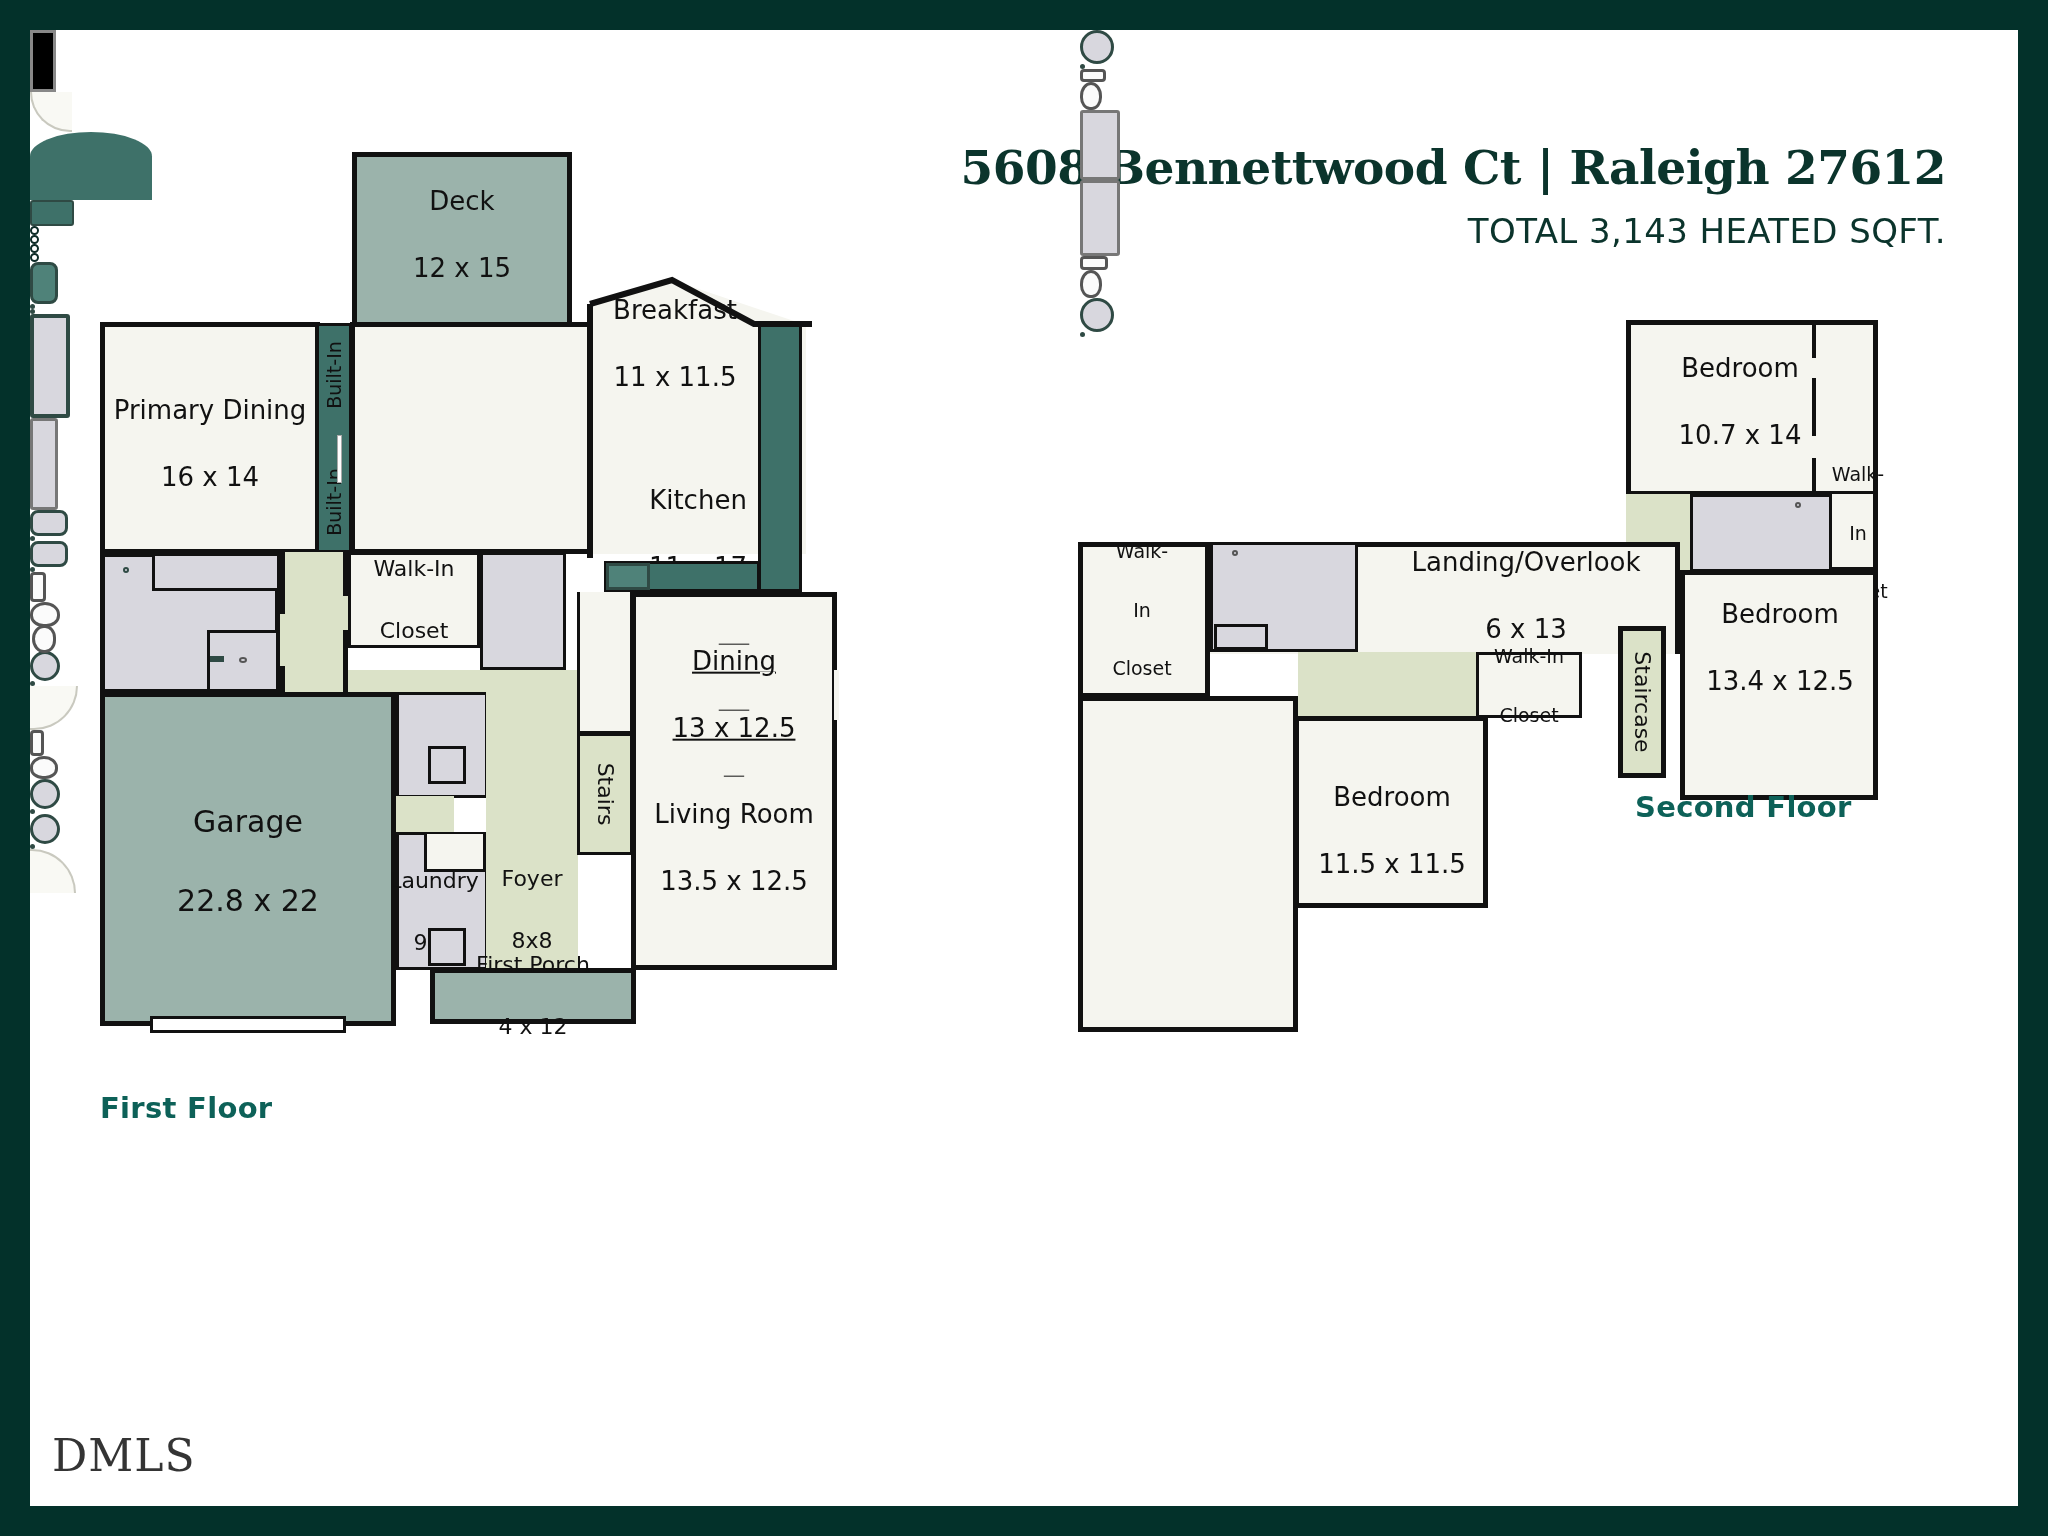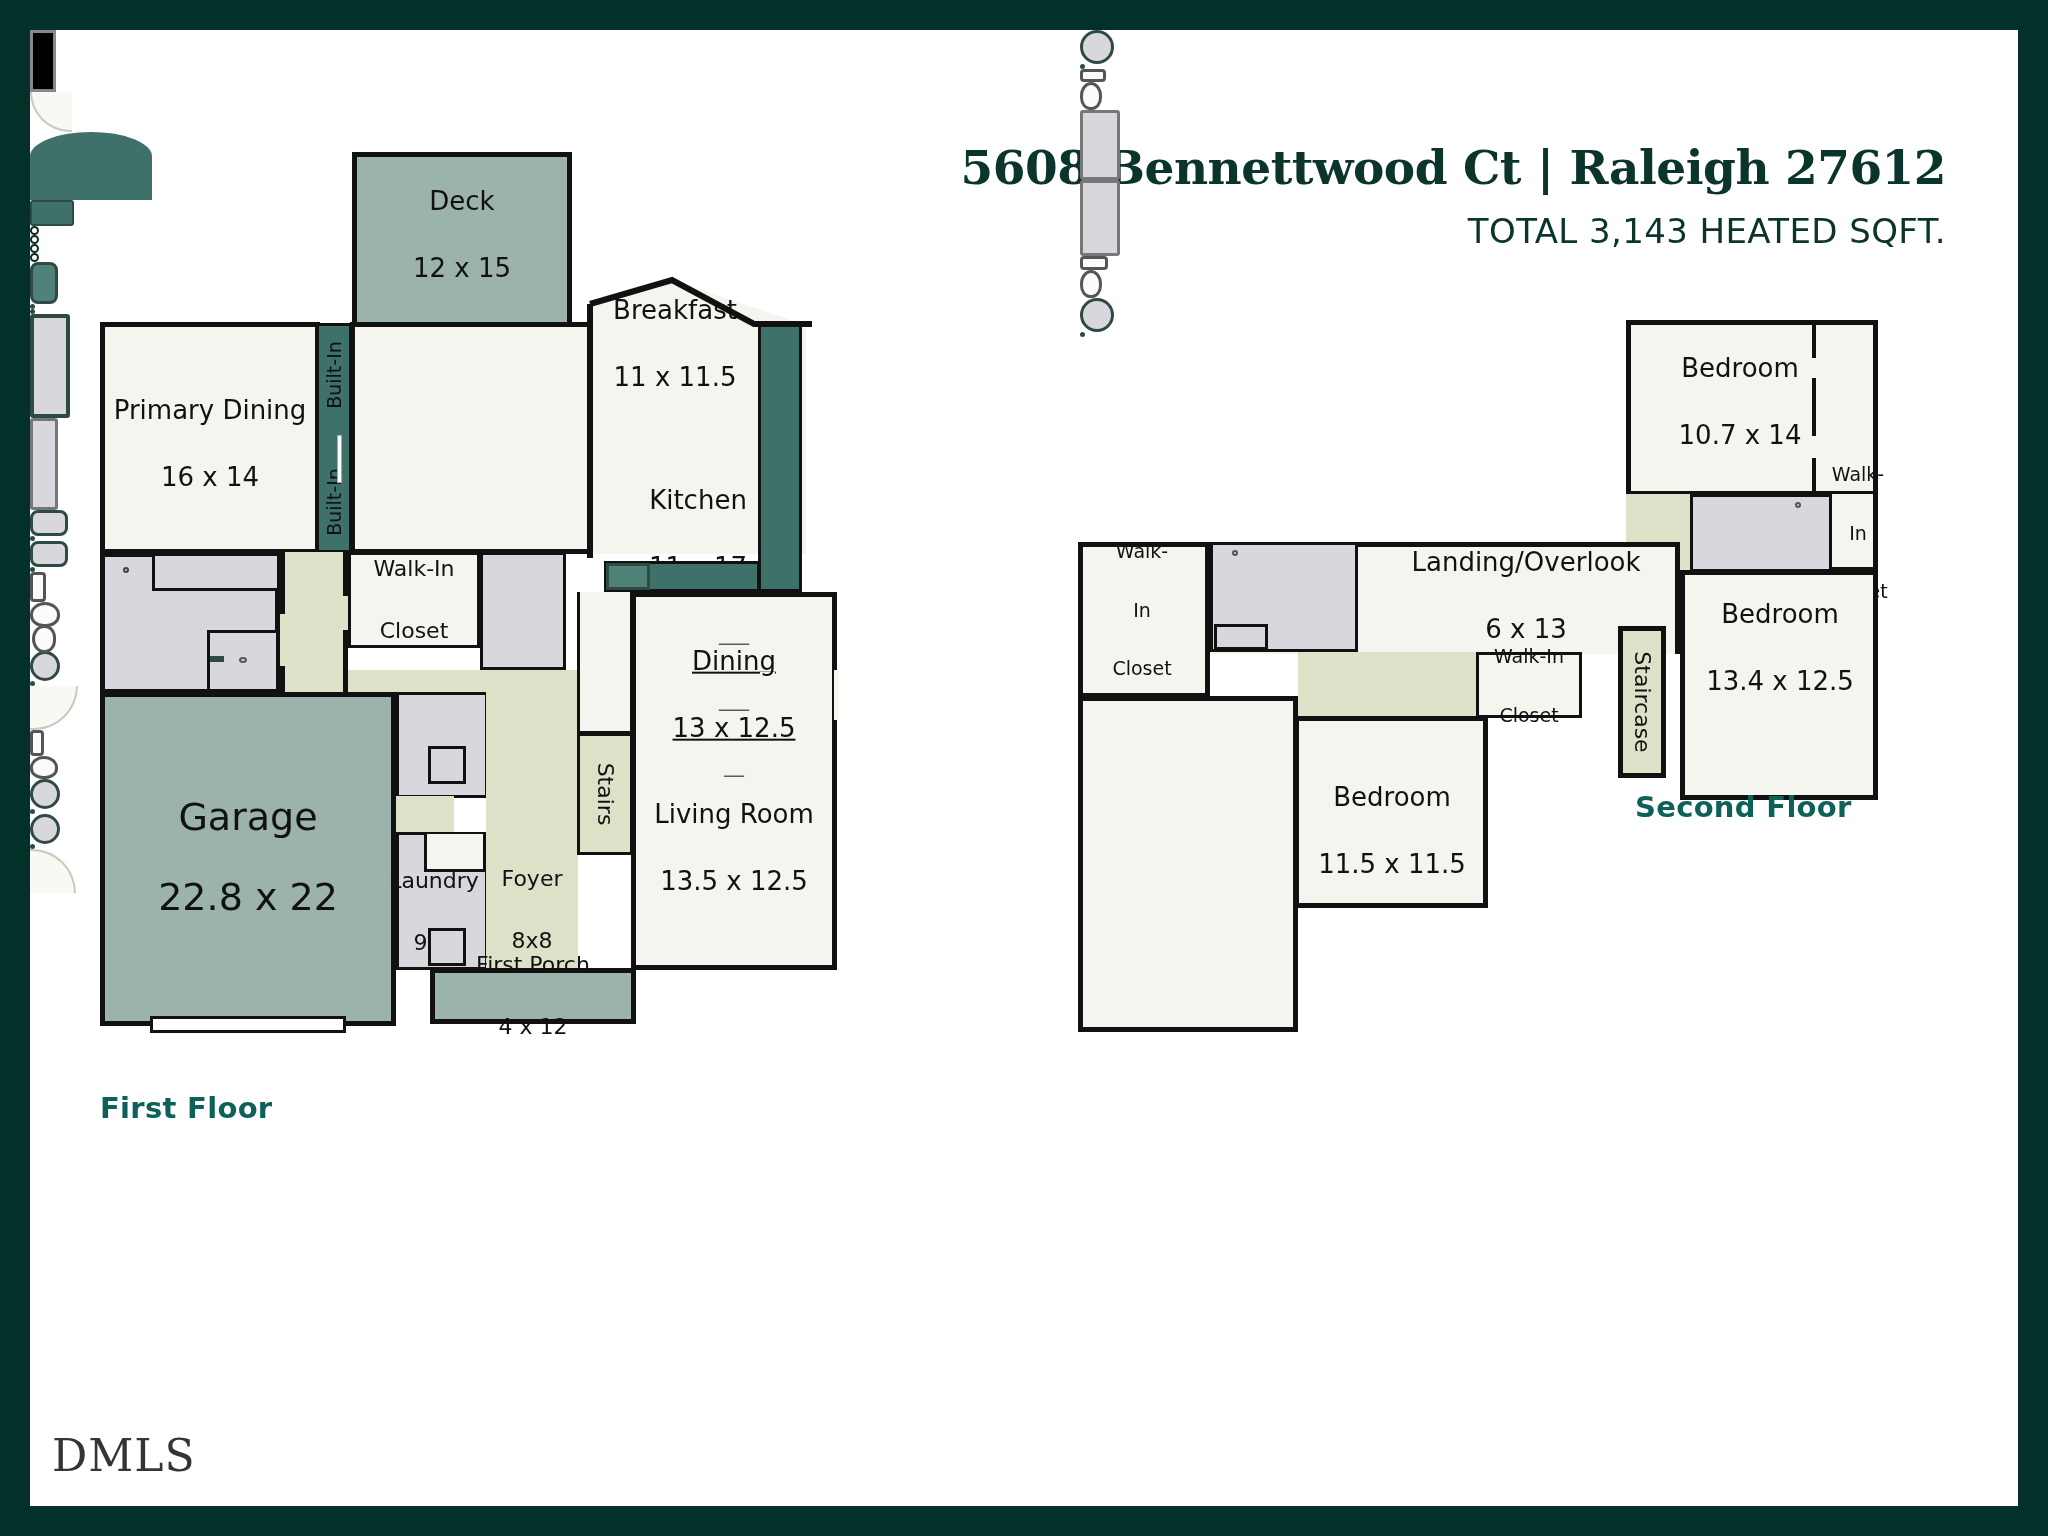--- a/index.html
+++ b/index.html
@@ -65,21 +65,21 @@
     line-height: 1.14;
     white-space: pre;
     pointer-events: none;
     transform: translate(-50%, -50%);
     font-weight: 400;
   }
   .lbl .nm { display: block; font-size: 26px; }
   .lbl .dm { display: block; font-size: 26px; }
   .lbl.sm .nm, .lbl.sm .dm { font-size: 22px; }
   .lbl.xs .nm, .lbl.xs .dm { font-size: 19px; }
-  .lbl.big .nm, .lbl.big .dm { font-size: 38px; }
+  .lbl.big .nm, .lbl.big .dm { font-size: 30px; margin-top: 8px; }
   .lbl.vert { writing-mode: vertical-rl; }
   .lbl.vert-rev { writing-mode: vertical-rl; transform: translate(-50%,-50%) rotate(180deg); }
 
   .floorlabel {
     position: absolute;
     font-size: 29px;
     font-weight: 700;
     color: #0d6158;
     letter-spacing: 0.3px;
   }

